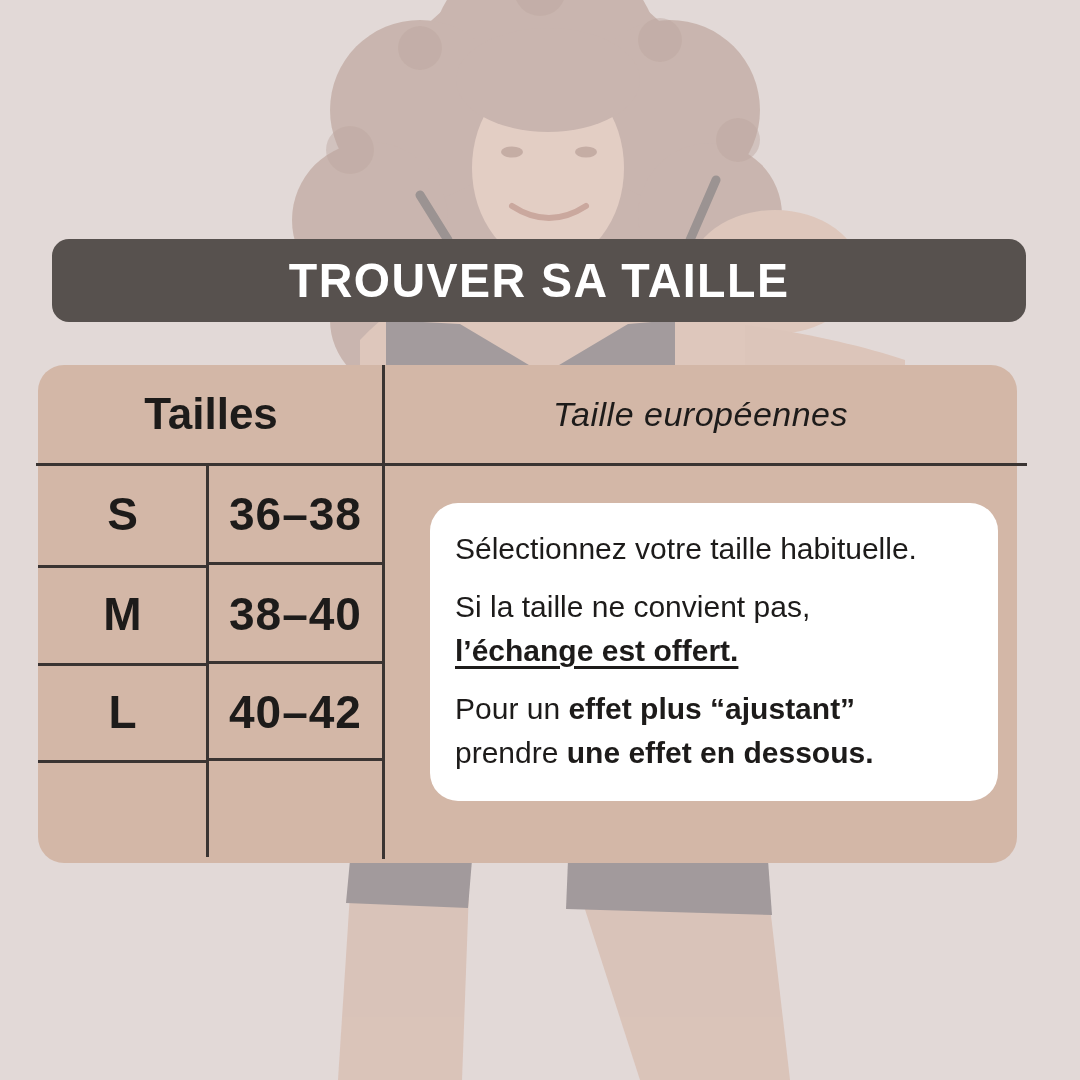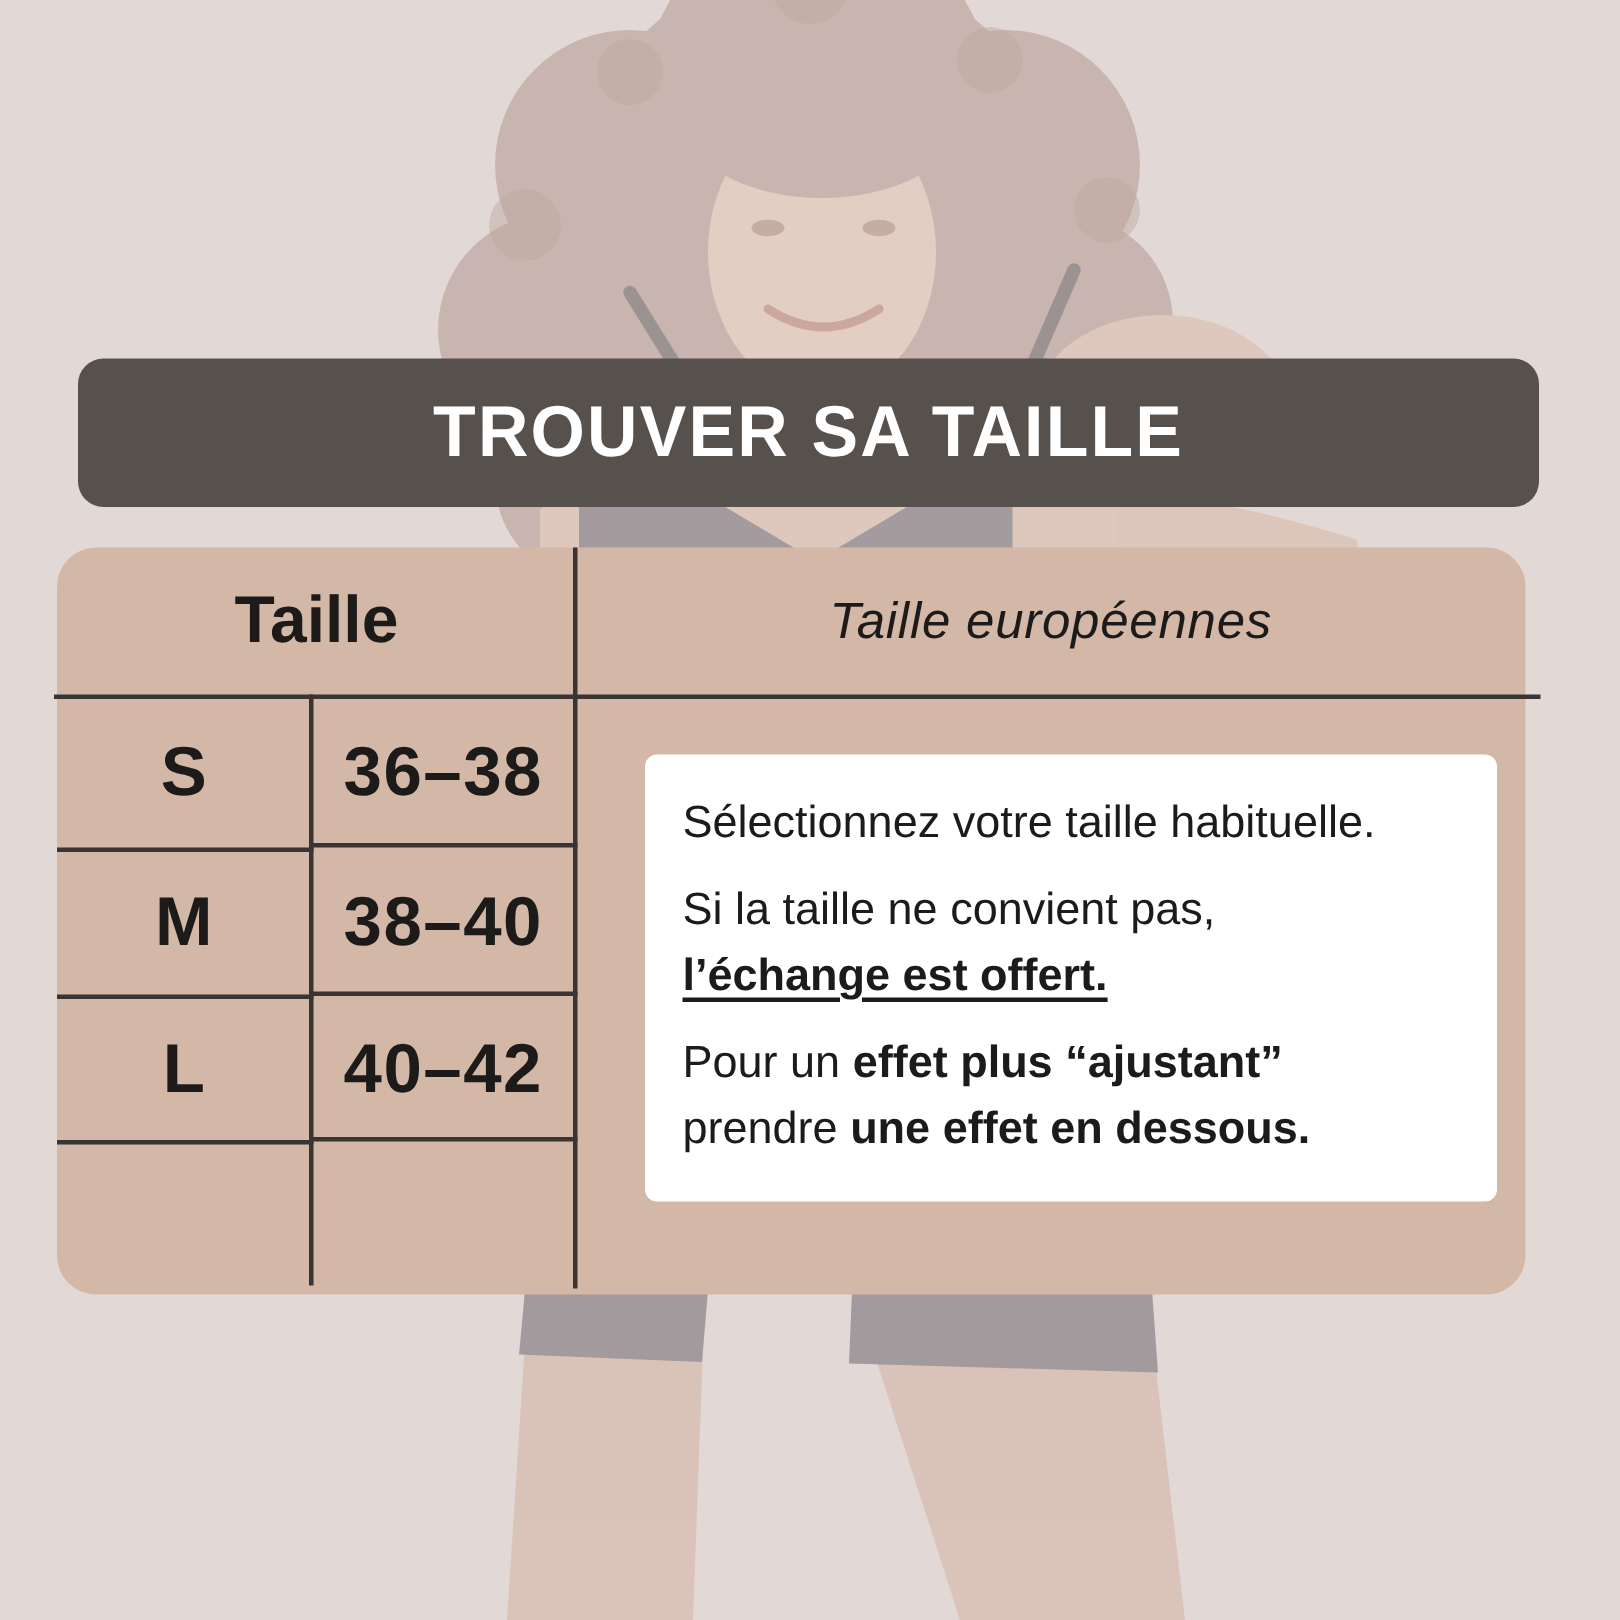--- a/index.html
+++ b/index.html
@@ -9,21 +9,21 @@
   }
   *{margin:0;padding:0;box-sizing:border-box;}
   html,body{width:1080px;height:1080px;}
   body{background:var(--page-bg);font-family:"Liberation Sans",sans-serif;color:var(--text);}
   .canvas{position:relative;width:1080px;height:1080px;overflow:hidden;background:var(--page-bg);}
 
   
   .bg-photo{position:absolute;left:0;top:0;width:1080px;height:1080px;z-index:0;}
 
   
-  .banner{position:absolute;left:52px;top:239px;width:974px;height:99px;border-radius:17px;
+  .banner{position:absolute;left:52px;top:239px;width:974px;height:83px;border-radius:17px;
     background:var(--banner-bg);display:flex;align-items:center;justify-content:center;z-index:2;}
   .banner span{color:var(--banner-text);font-weight:bold;font-size:48px;letter-spacing:1.5px;
     transform:scaleX(.97);white-space:nowrap;}
 
   
   .size-table{position:absolute;left:38px;top:365px;width:979px;height:498px;border-radius:26px;
     background:var(--table-bg);z-index:2;}
   .line{position:absolute;background:var(--table-line);}
   .hline-header{left:-2px;top:98px;width:991px;height:3px;}
   .vline-main{left:344px;top:0;width:3px;height:494px;}
@@ -33,21 +33,21 @@
   .th-size{position:absolute;left:0;top:0;width:346px;height:98px;display:flex;align-items:center;justify-content:center;
     font-weight:bold;font-size:44px;}
   .th-eu{position:absolute;left:346px;top:0;width:633px;height:98px;display:flex;align-items:center;justify-content:center;
     font-style:italic;font-size:34px;letter-spacing:.5px;}
   .trow{position:absolute;left:0;width:346px;display:flex;}
   .cell-size{width:169px;display:flex;align-items:center;justify-content:center;font-weight:bold;font-size:46px;}
   .cell-eu{width:177px;display:flex;align-items:center;justify-content:center;font-weight:bold;font-size:46px;letter-spacing:1px;}
   .trow:last-of-type .cell-size{font-size:38px;}
 
   
-  .info-box{position:absolute;left:430px;top:503px;width:568px;height:298px;border-radius:8px;
+  .info-box{position:absolute;left:430px;top:503px;width:568px;height:298px;border-radius:28px;
     background:var(--info-box-bg);padding:24px 22px 0 25px;z-index:3;font-size:30px;line-height:44px;}
   .info-box p{margin-bottom:14px;}
   .info-box span,.info-box strong{white-space:pre-wrap;}
   .info-box strong{font-weight:bold;}
   .u{text-decoration:underline;text-decoration-thickness:3px;text-underline-offset:5px;}
 
   
   .brand{position:absolute;left:532px;top:941px;transform:translateX(-50%);z-index:3;
     font-family:"DejaVu Serif","Liberation Serif",serif;font-weight:bold;font-size:54px;
     color:var(--brand-text);letter-spacing:1px;white-space:nowrap;}
@@ -111,21 +111,21 @@
         <path d="M568,860 L768,860 L772,915 L566,909 Z" fill="#9c9496"></path>
       </g>
     </g>
   </svg>
 
   <div class="banner">
     <span>TROUVER SA TAILLE</span>
   </div>
 
   <div class="size-table">
-    <div class="th-size">Taille</div>
+    <div class="th-size">Tailles</div>
     <div class="th-eu">Taille européennes</div>
 
     <div class="line hline-header"></div>
     <div class="line vline-main"></div>
     <div class="line vline-sub"></div>
 
     <div class="trow" style="top:98px;height:102px">
       <div class="cell-size">S</div>
       <div class="cell-eu">36–38</div>
     </div>

